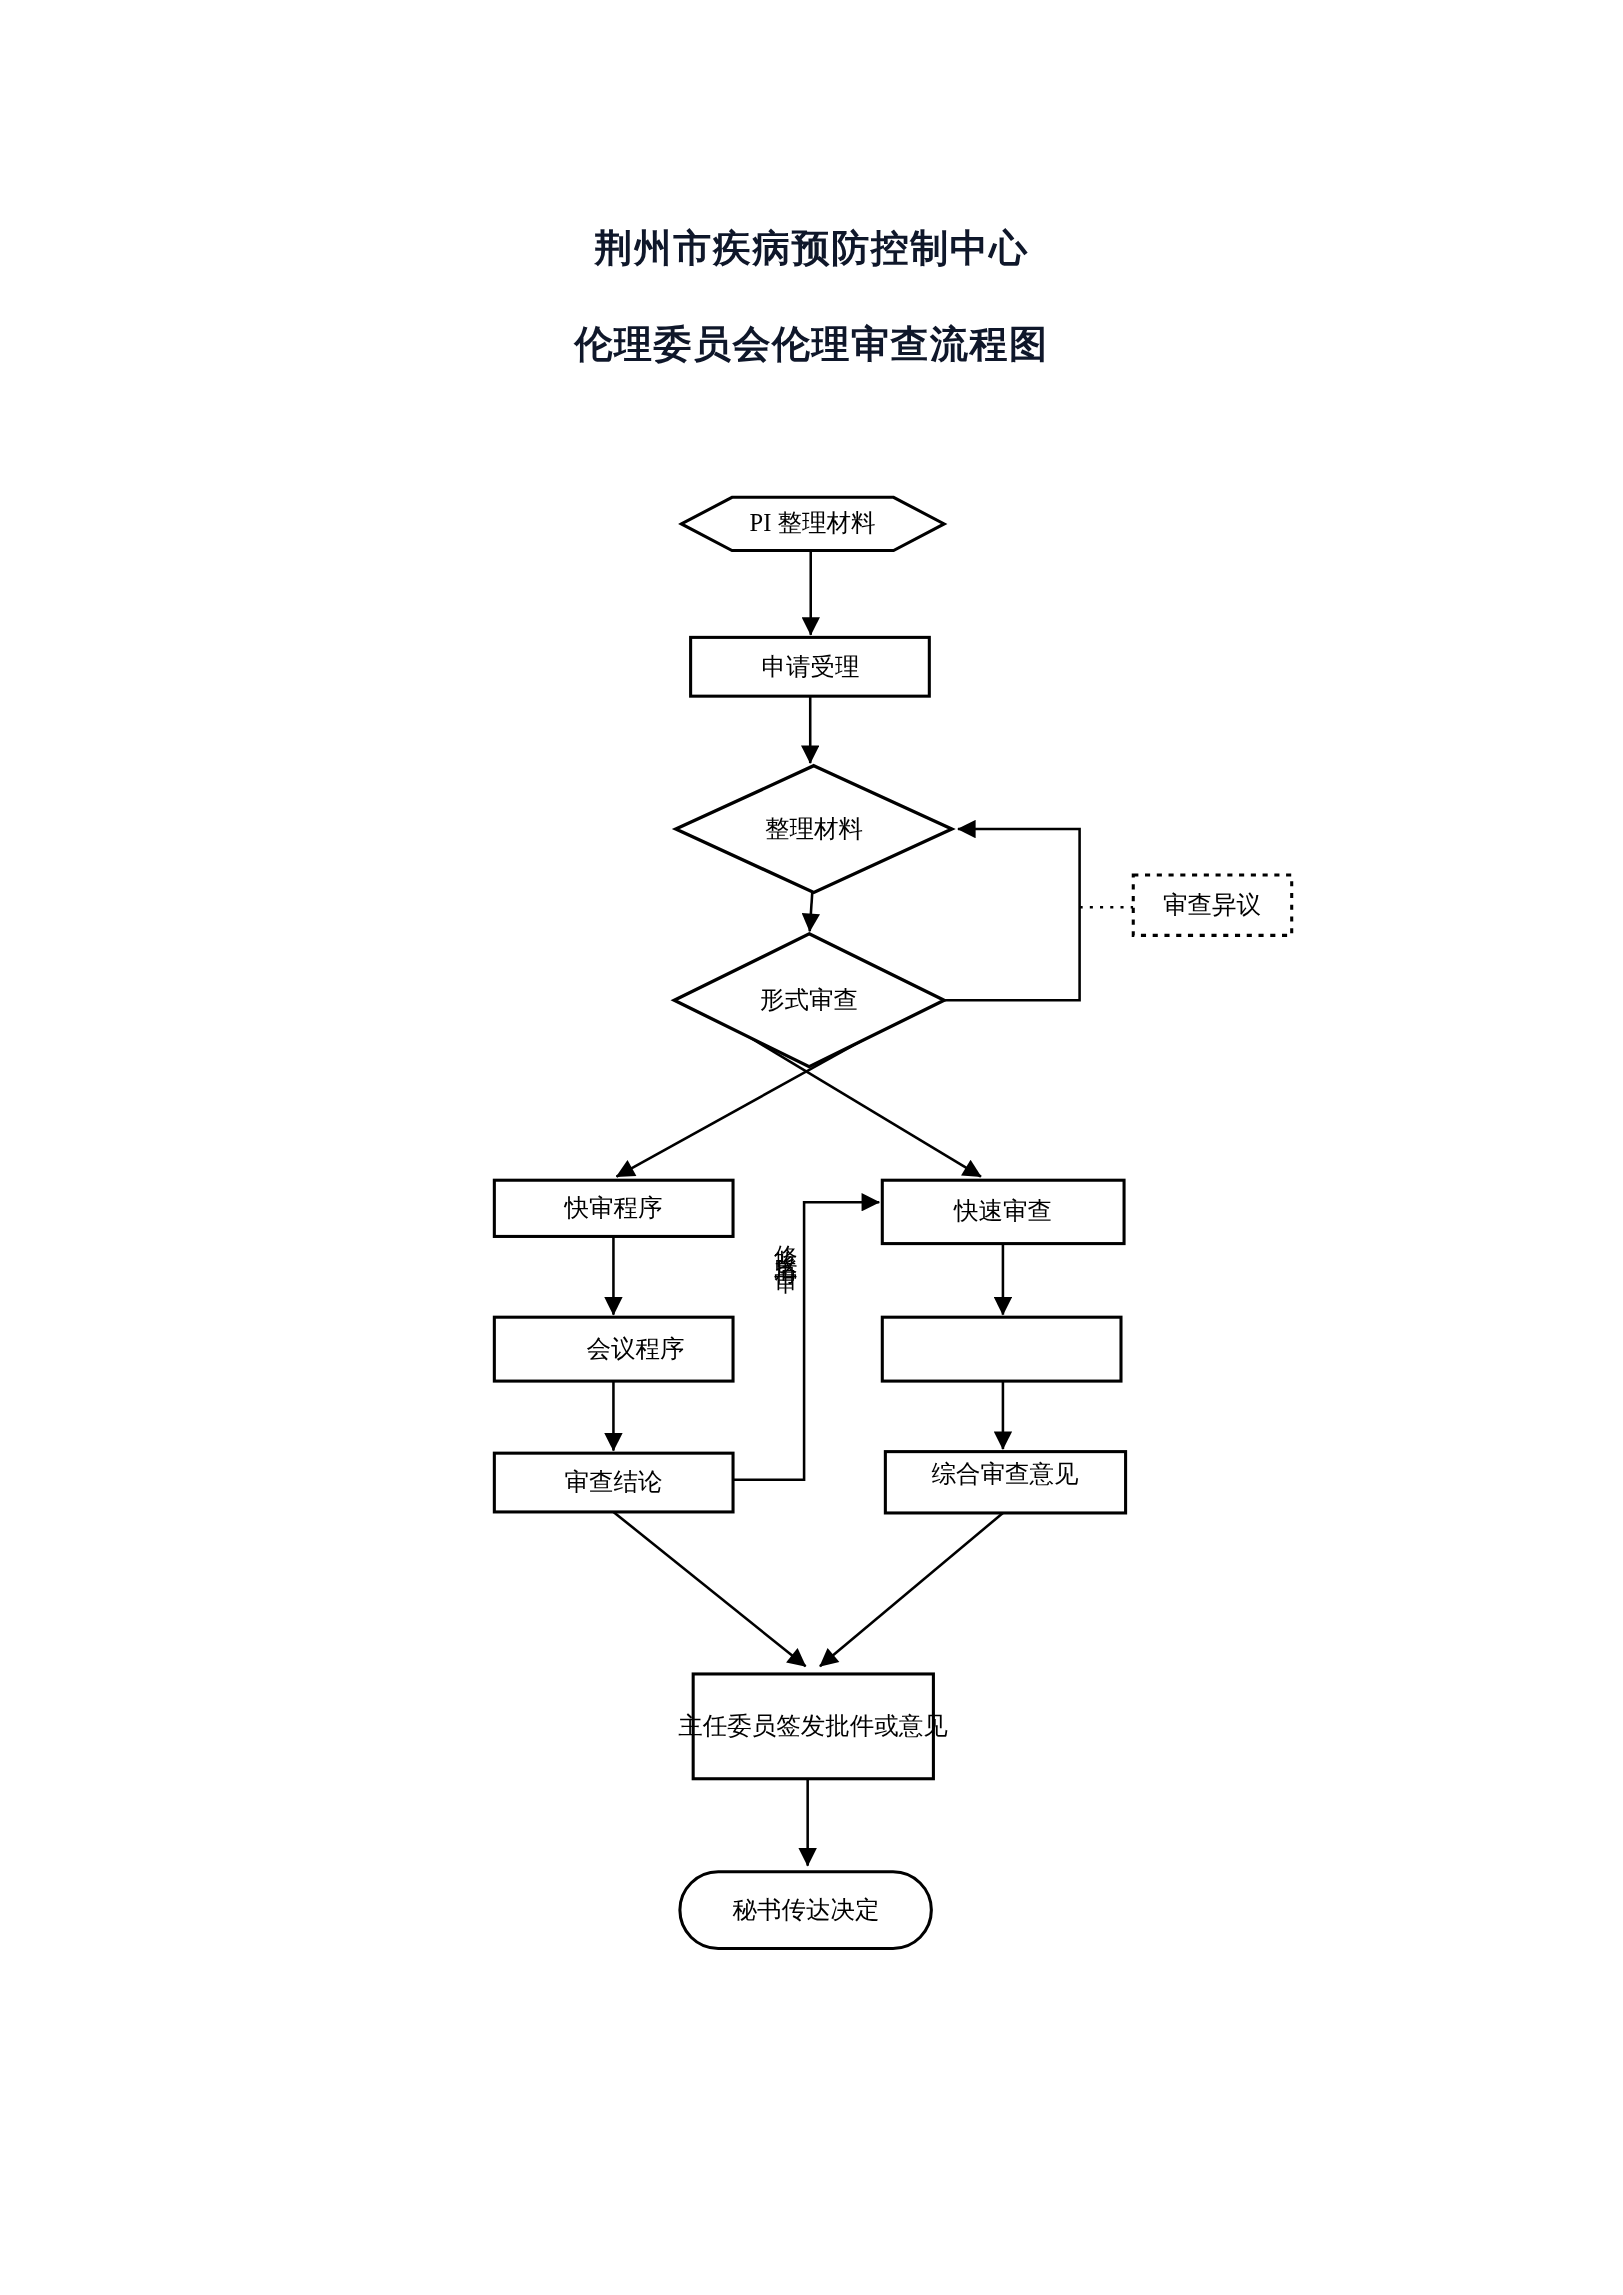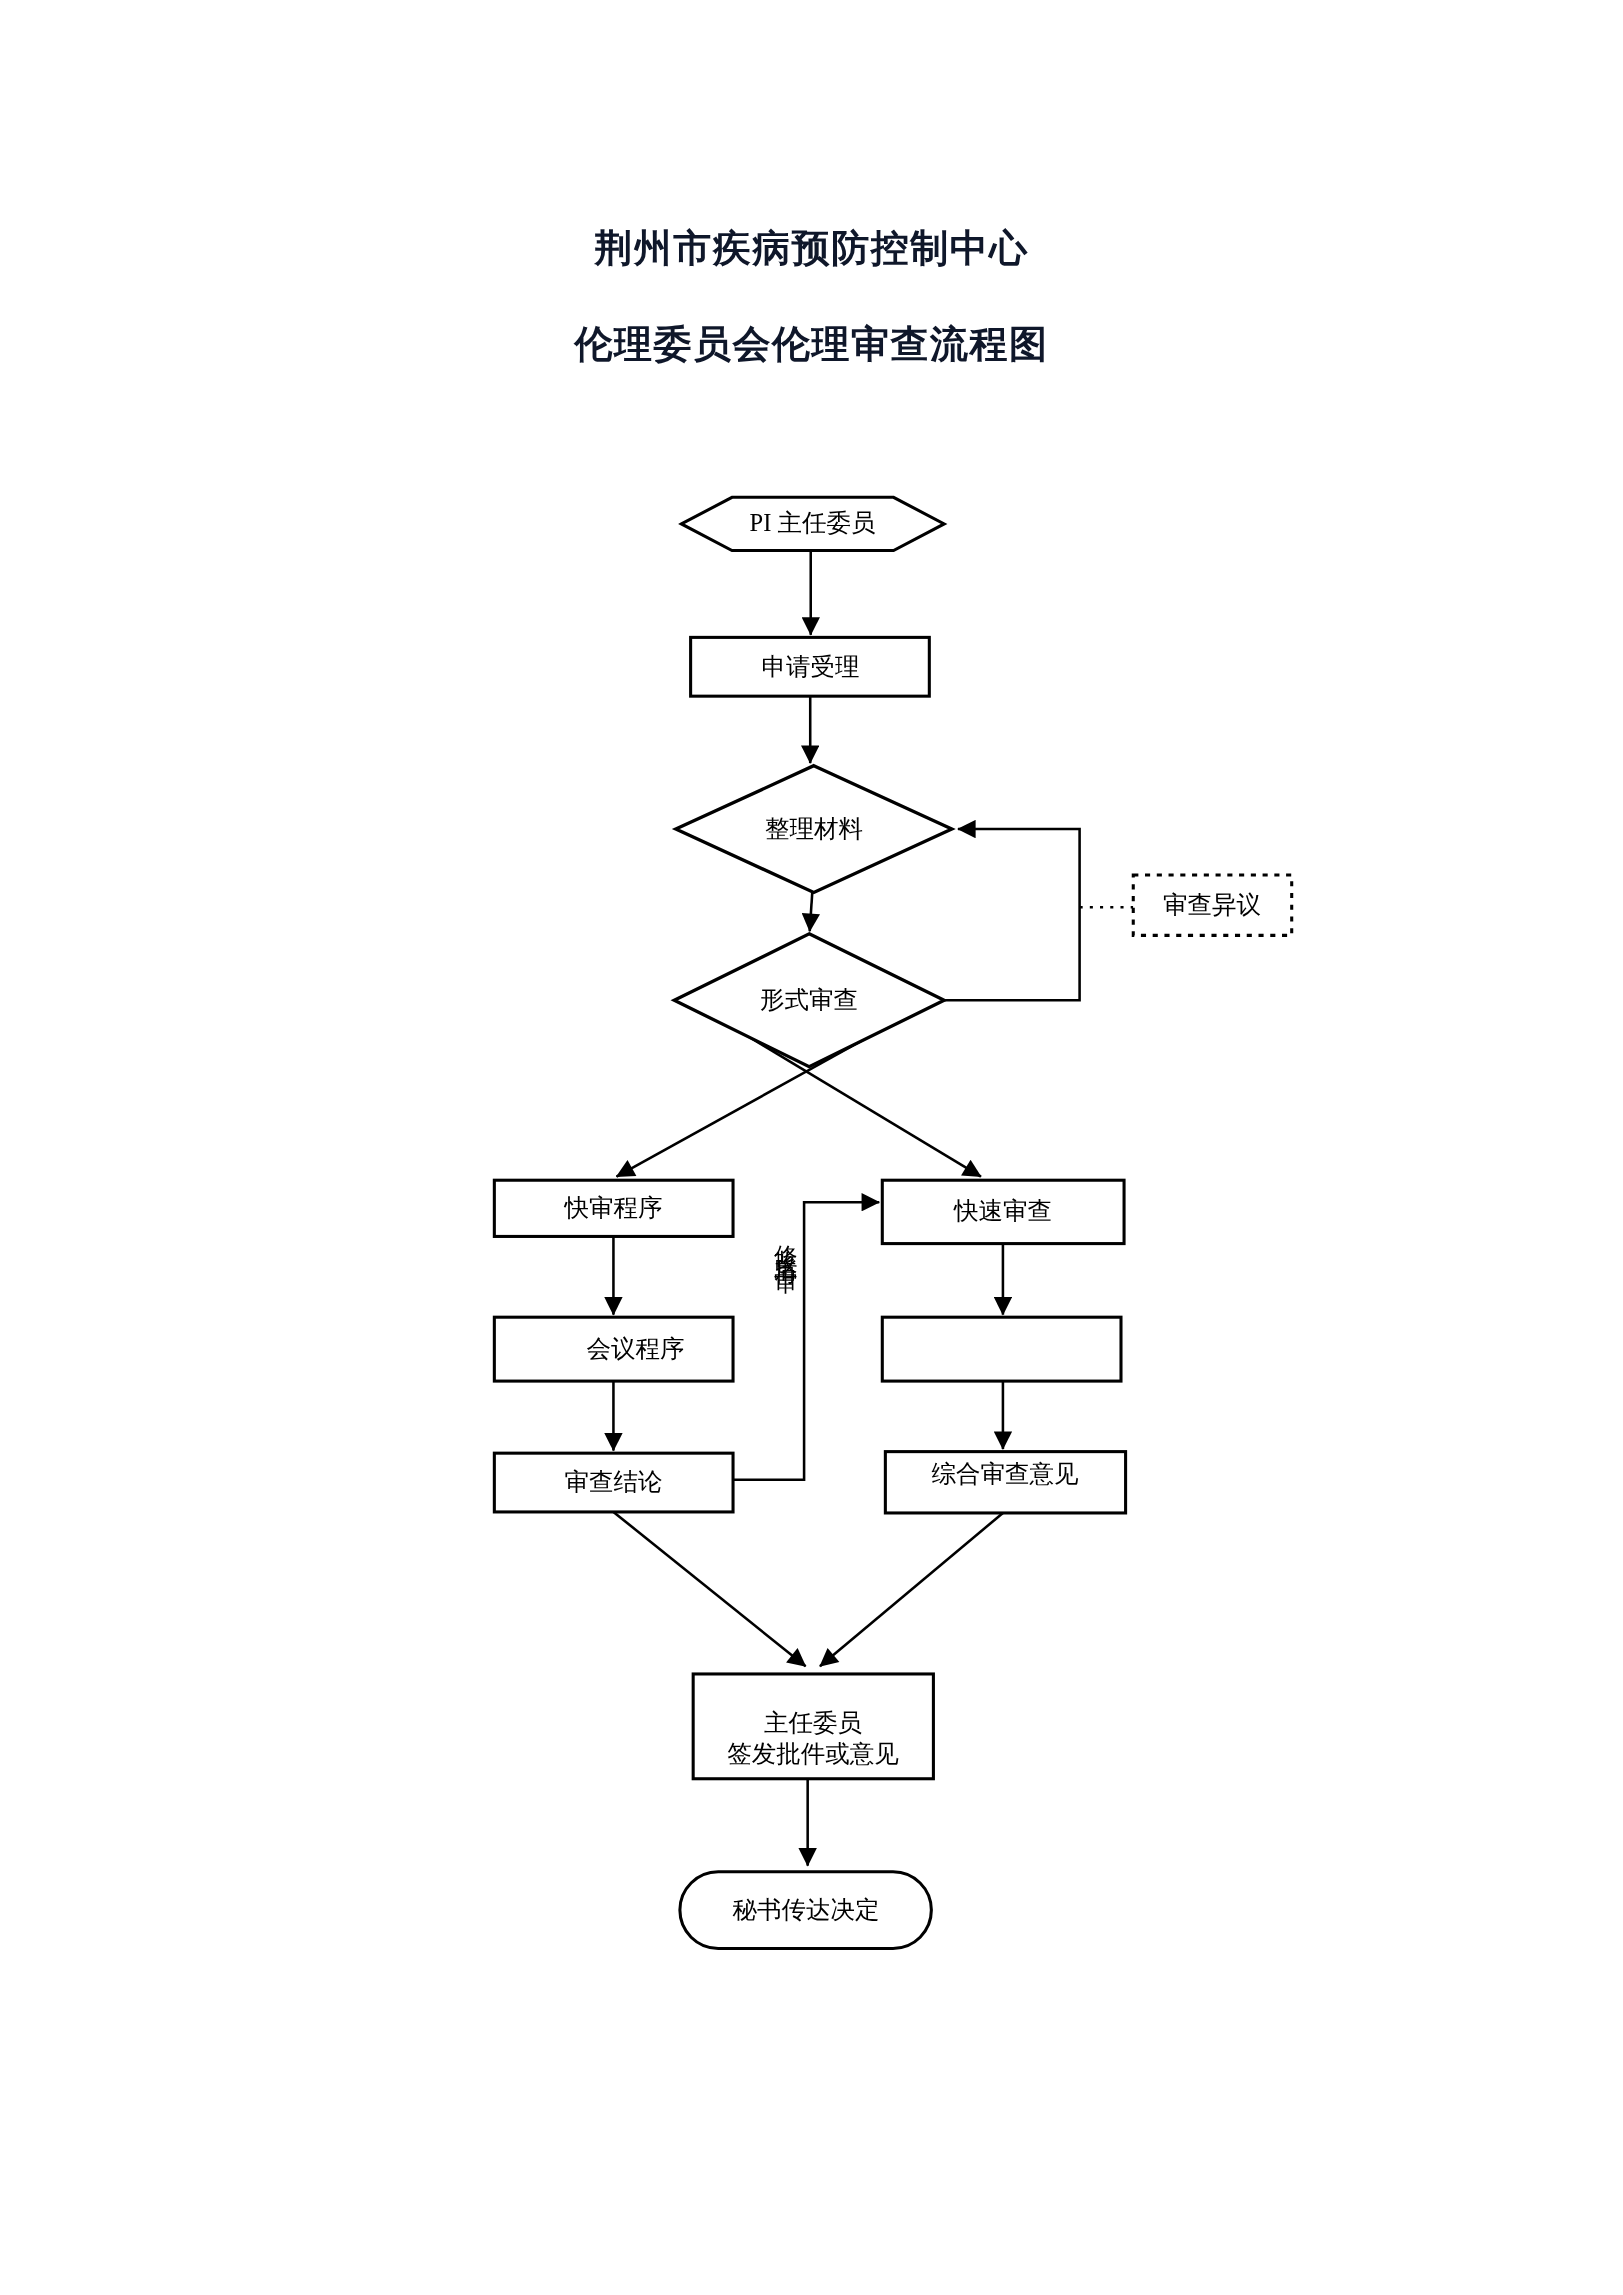--- a/index.html
+++ b/index.html
@@ -35,21 +35,21 @@
     display: flex;
     align-items: center;
     justify-content: center;
     text-align: center;
     font-family: "Liberation Serif", serif;
     font-size: 24.5px;
     color: #000000;
     line-height: 1.25;
     white-space: nowrap;
   }
-  .lbl.two-line { flex-direction: column; white-space: nowrap; margin-top: 12px; }
+  .lbl.two-line { flex-direction: row; white-space: nowrap; }
   .lbl.vertical {
     writing-mode: vertical-rl;
     text-orientation: upright;
     font-size: 23.5px;
     letter-spacing: 6.1px;
     justify-content: flex-start;
     align-items: center;
   }
 </style>
 </head>
@@ -95,21 +95,21 @@
       <rect x="1726" y="2309" width="473" height="124"></rect>
       <rect x="967" y="2577" width="467" height="125"></rect>
       <rect x="1726" y="2577" width="467" height="125"></rect>
       <rect x="967" y="2843" width="467" height="115"></rect>
       <rect x="1732" y="2840" width="470" height="120"></rect>
       <rect x="1356" y="3275" width="470" height="205"></rect>
       <rect x="1330" y="3662" width="492" height="150" rx="75" ry="75"></rect>
     </g>
   </svg>
 
-  <div class="lbl" style="left:681px; top:497px; width:263px; height:53px;">PI 主任委员</div>
+  <div class="lbl" style="left:681px; top:497px; width:263px; height:53px;">PI 整理材料</div>
 
   <div class="lbl" style="left:691px; top:638px; width:239px; height:59px;">申请受理</div>
 
   <div class="lbl" style="left:676px; top:766px; width:276px; height:127px;">整理材料</div>
 
   <div class="lbl" style="left:1133px; top:875px; width:158px; height:60px;">审查异议</div>
 
   <div class="lbl" style="left:674px; top:934px; width:270px; height:133px;">形式审查</div>
 
   <div class="lbl" style="left:494px; top:1180px; width:239px; height:56px;">快审程序</div>

